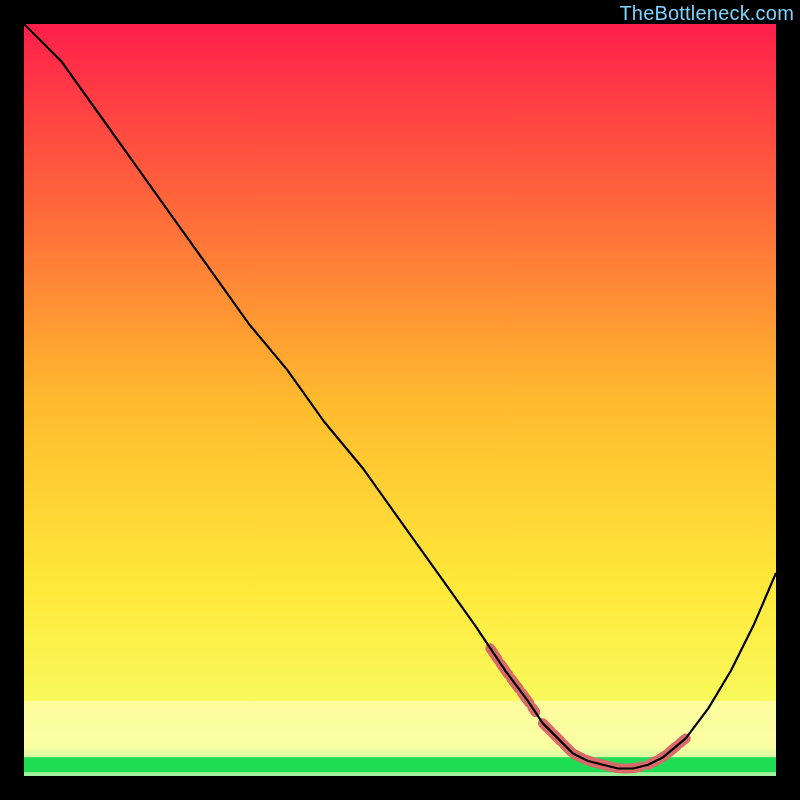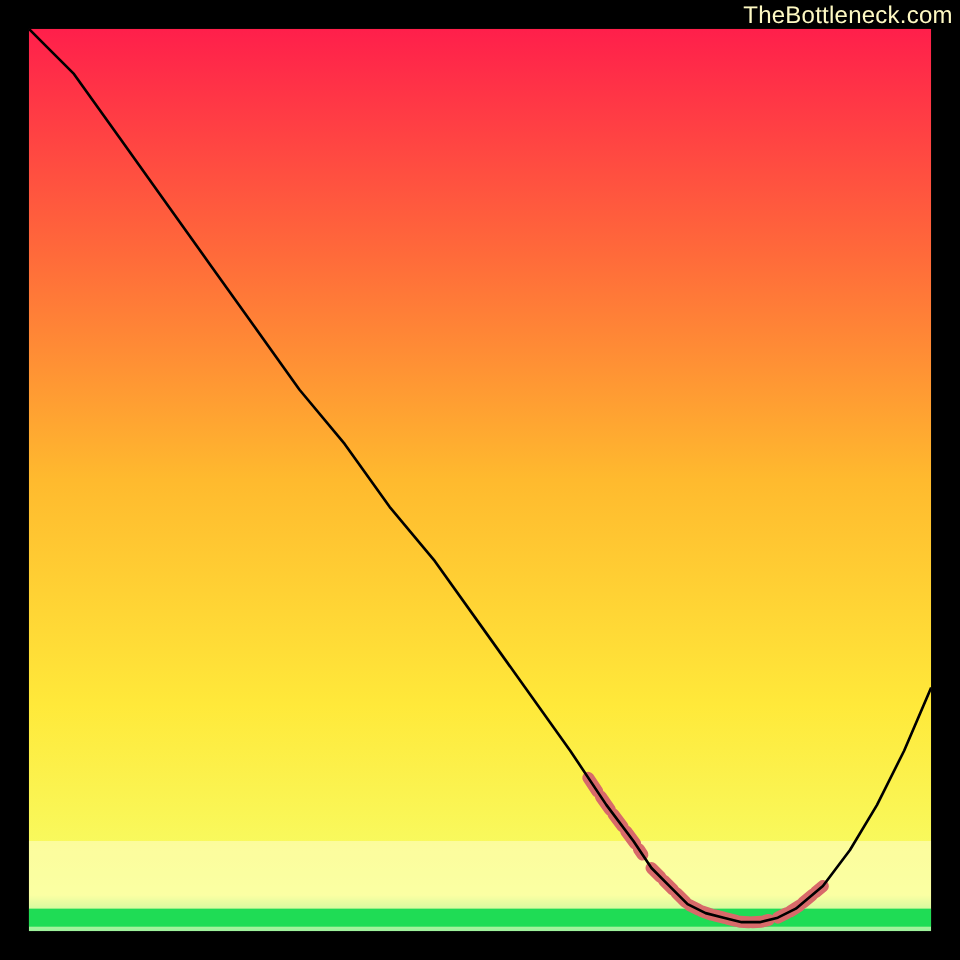--- a/index.html
+++ b/index.html
@@ -14,21 +14,21 @@
   .frame {
     position: relative;
     width: 800px;
     height: 800px;
     background: #000;
   }
   .watermark {
     position: absolute;
     top: 2px;
     right: 6px;
-    color: #fef9c3;
+    color: #7dd3fc;
     font-size: 20px;
     font-weight: 500;
     letter-spacing: 0.2px;
     z-index: 30;
     user-select: none;
   }
   .plot {
     position: absolute;
     left: 24px;
     top: 24px;

